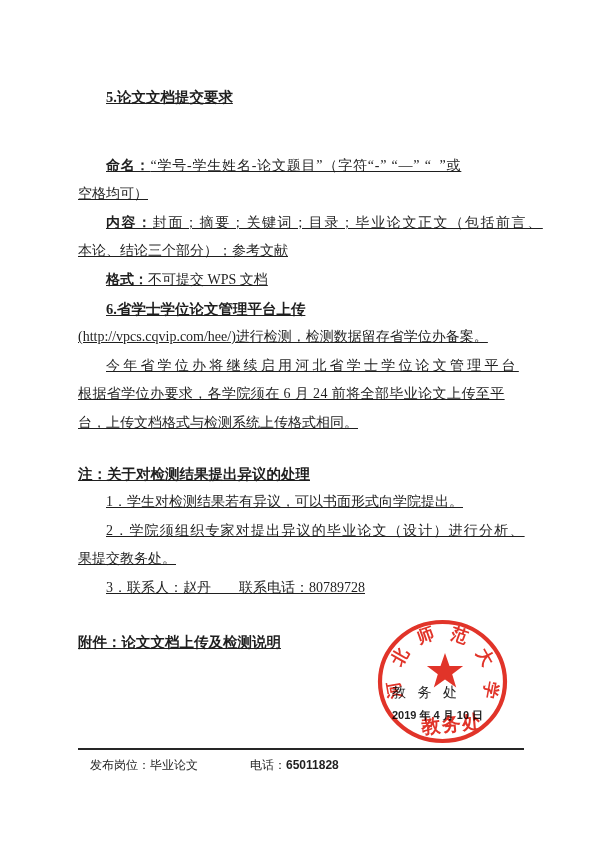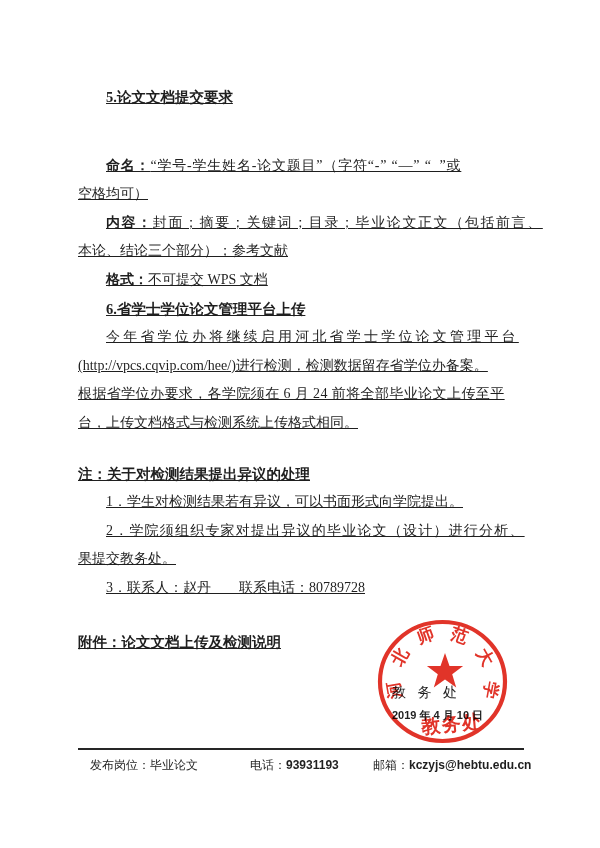--- a/index.html
+++ b/index.html
@@ -45,22 +45,22 @@
 <div class="page">
 
   <div class="doc-body" id="doc-body">
       <div class="line heading indent"><span class="b">5.论文文档提交要求</span></div>
       <div class="line indent" style="letter-spacing: 0.8px; margin-top: 40px;"><span class="b">命名：</span>“学号-学生姓名-论文题目”（字符“-” “—” “_”或</div>
       <div class="line">空格均可）</div>
       <div class="line indent" style="letter-spacing: 1.6px;"><span class="b">内容：</span>封面；摘要；关键词；目录；毕业论文正文（包括前言、</div>
       <div class="line">本论、结论三个部分）；参考文献</div>
       <div class="line indent"><span class="b">格式：</span>不可提交 WPS 文档</div>
       <div class="line heading indent"><span class="b">6.省学士学位论文管理平台上传</span></div>
+      <div class="line">(http://vpcs.cqvip.com/hee/)进行检测，检测数据留存省学位办备案。</div>
       <div class="line indent" style="letter-spacing: 3.2px;">今年省学位办将继续启用河北省学士学位论文管理平台</div>
-      <div class="line">(http://vpcs.cqvip.com/hee/)进行检测，检测数据留存省学位办备案。</div>
       <div class="line" style="letter-spacing: 0.4px;">根据省学位办要求，各学院须在 6 月 24 前将全部毕业论文上传至平</div>
       <div class="line">台，上传文档格式与检测系统上传格式相同。</div>
       <div class="line heading" style="margin-top: 22px;"><span class="b">注：关于对检测结果提出异议的处理</span></div>
       <div class="line indent">1．学生对检测结果若有异议，可以书面形式向学院提出。</div>
       <div class="line indent" style="letter-spacing: 1.2px;">2．学院须组织专家对提出异议的毕业论文（设计）进行分析、</div>
       <div class="line">果提交教务处。</div>
       <div class="line indent">3．联系人：赵丹　　联系电话：80789728</div>
       <div class="line heading sans" style="margin-top: 25px;"><span class="b">附件：论文文档上传及检测说明</span></div>
     </div>
 
@@ -81,20 +81,17 @@
     </g>
     <path d="M70,41 L74.5,53.9 L88.1,54.1 L77.2,62.3 L81.2,75.4 L70,67.6 L58.8,75.4 L62.8,62.3 L51.9,54.1 L65.5,53.9 Z" fill="#e02b20"></path>
     <text x="77" y="112" transform="rotate(-5 77 112)" font-size="19" font-weight="bold" text-anchor="middle" dominant-baseline="central" letter-spacing="1.5" fill="#e02b20">教务处</text>
   </svg>
 
   <div class="footer">
     <div class="footer-item pos1">
       <span>发布岗位：</span><span>毕业论文</span>
     </div>
     <div class="footer-item pos2">
-      <span>电话：</span><span class="lat">93931193</span>
-    </div>
-    <div class="footer-item pos3">
-      <span>邮箱：</span><span class="lat">kczyjs@hebtu.edu.cn</span>
+      <span>电话：</span><span class="lat">65011828</span>
     </div>
   </div>
 
 </div>
 
 </body></html>

